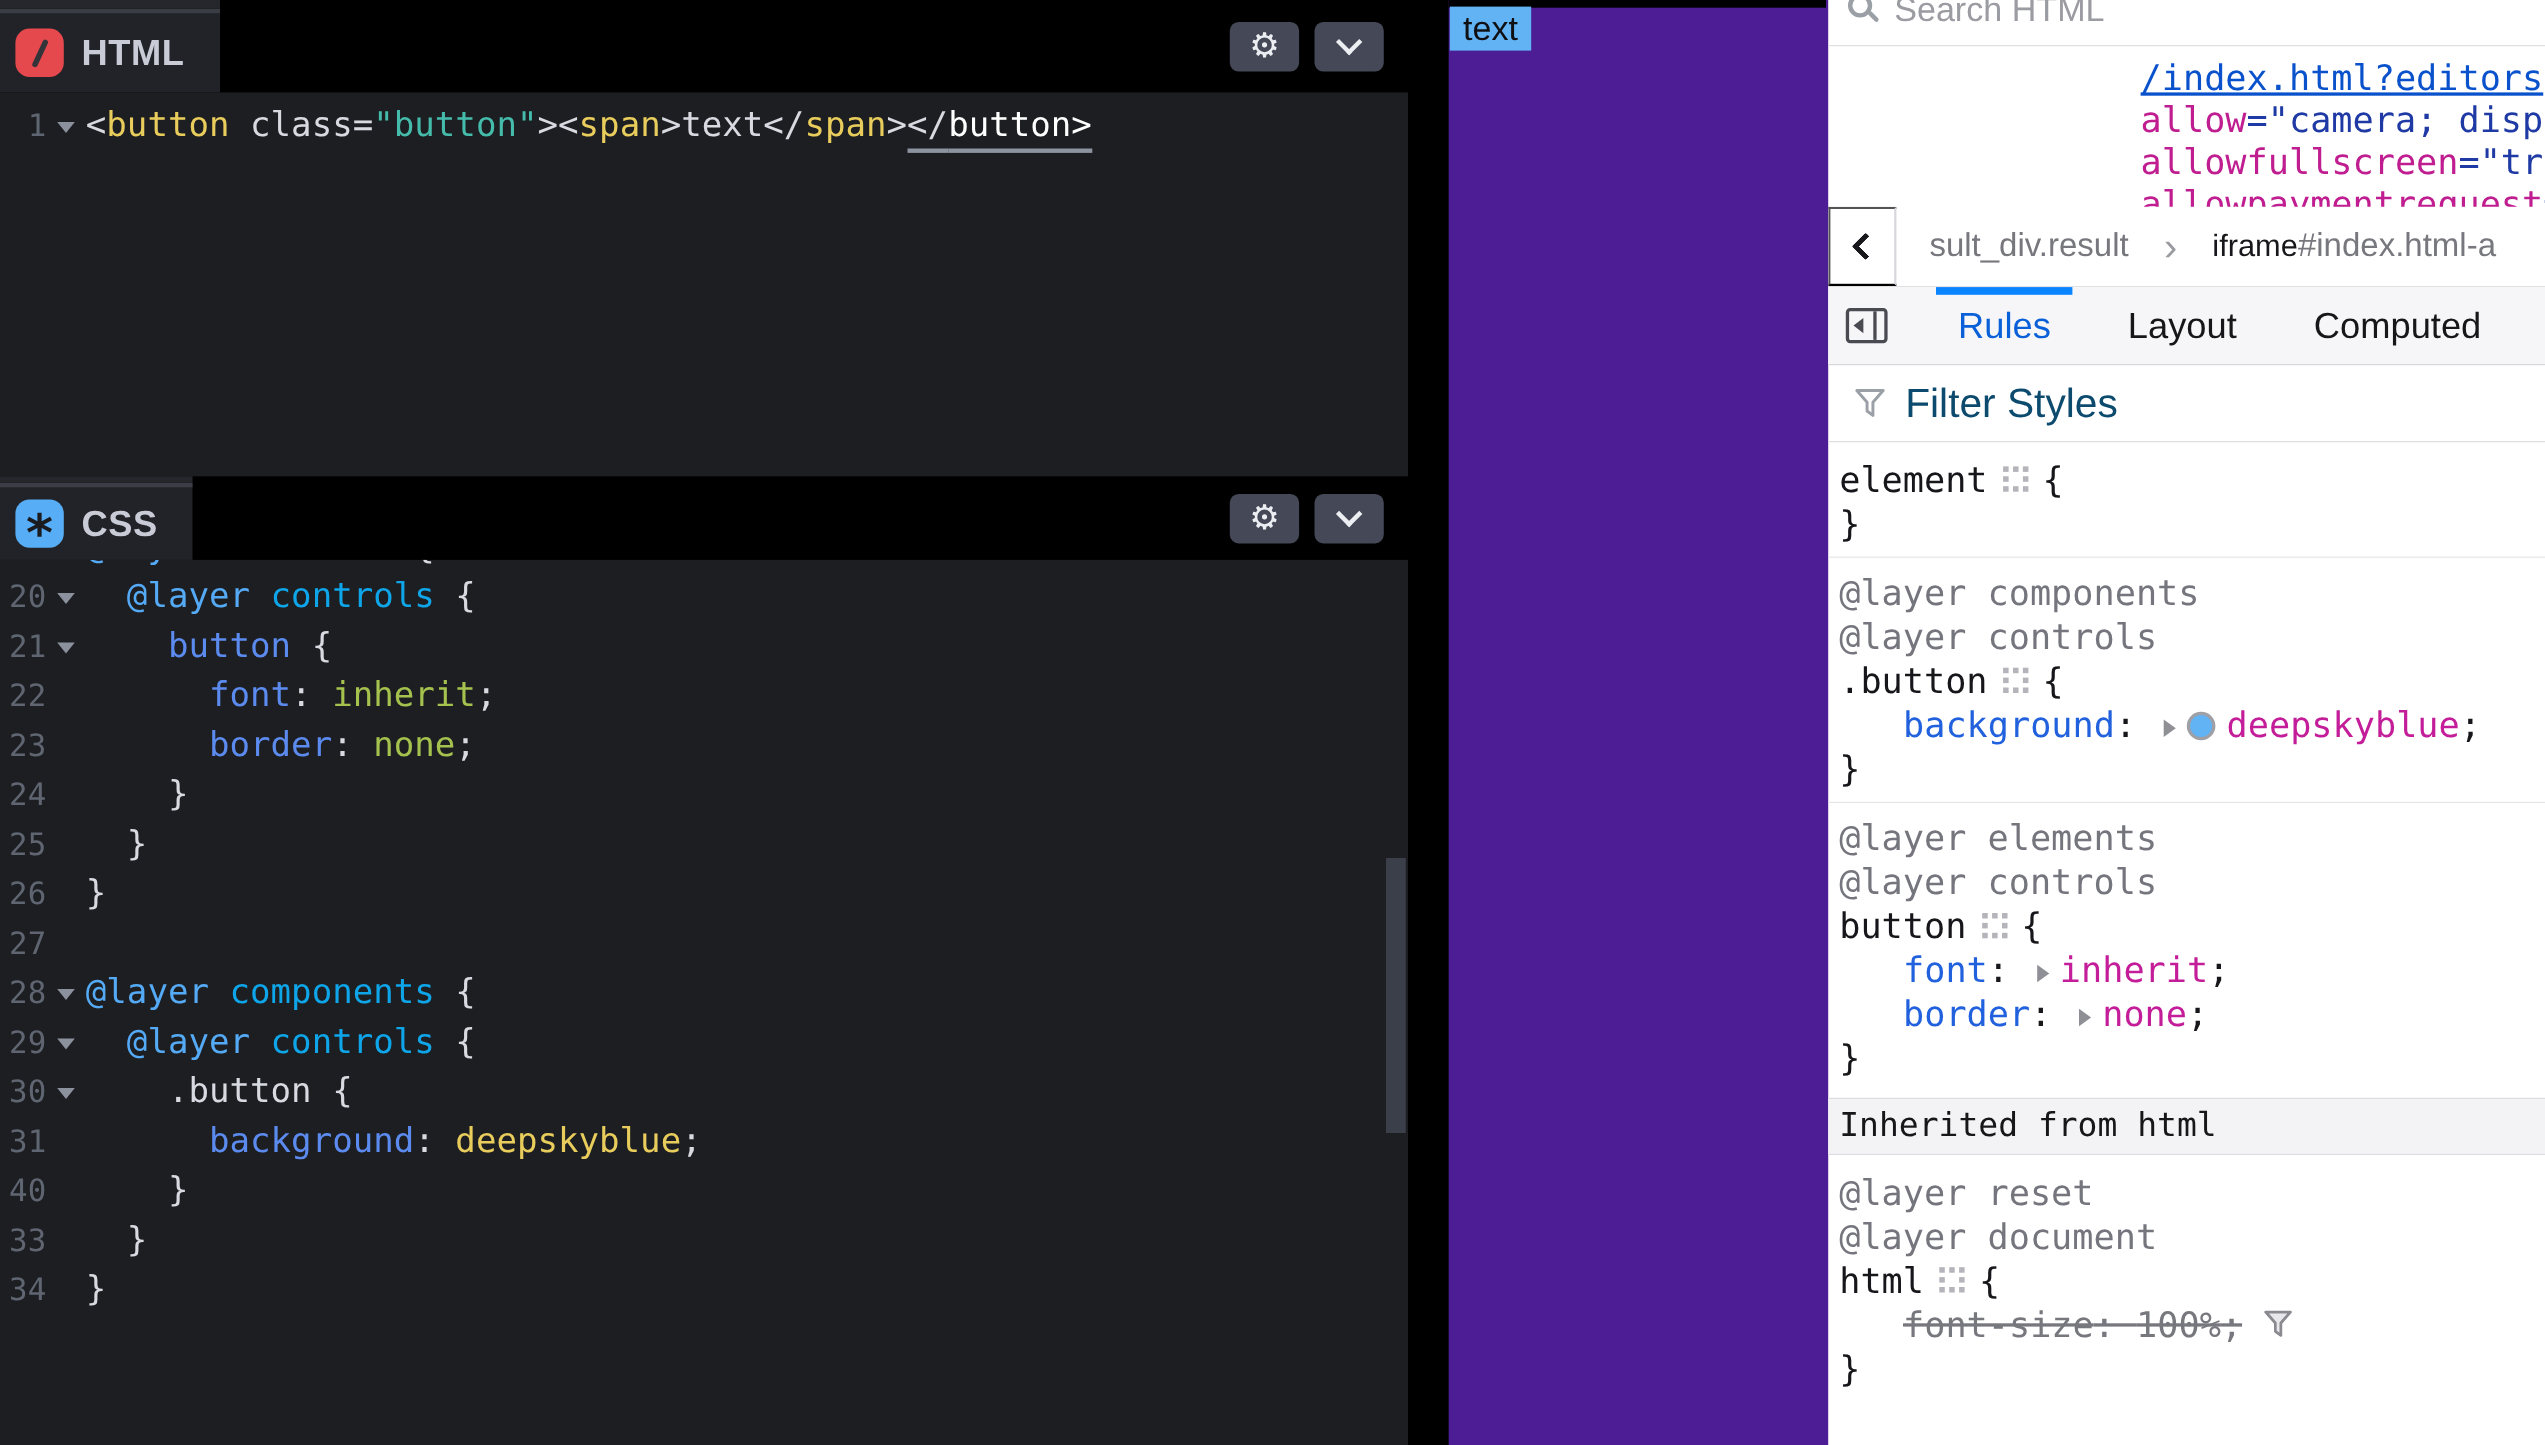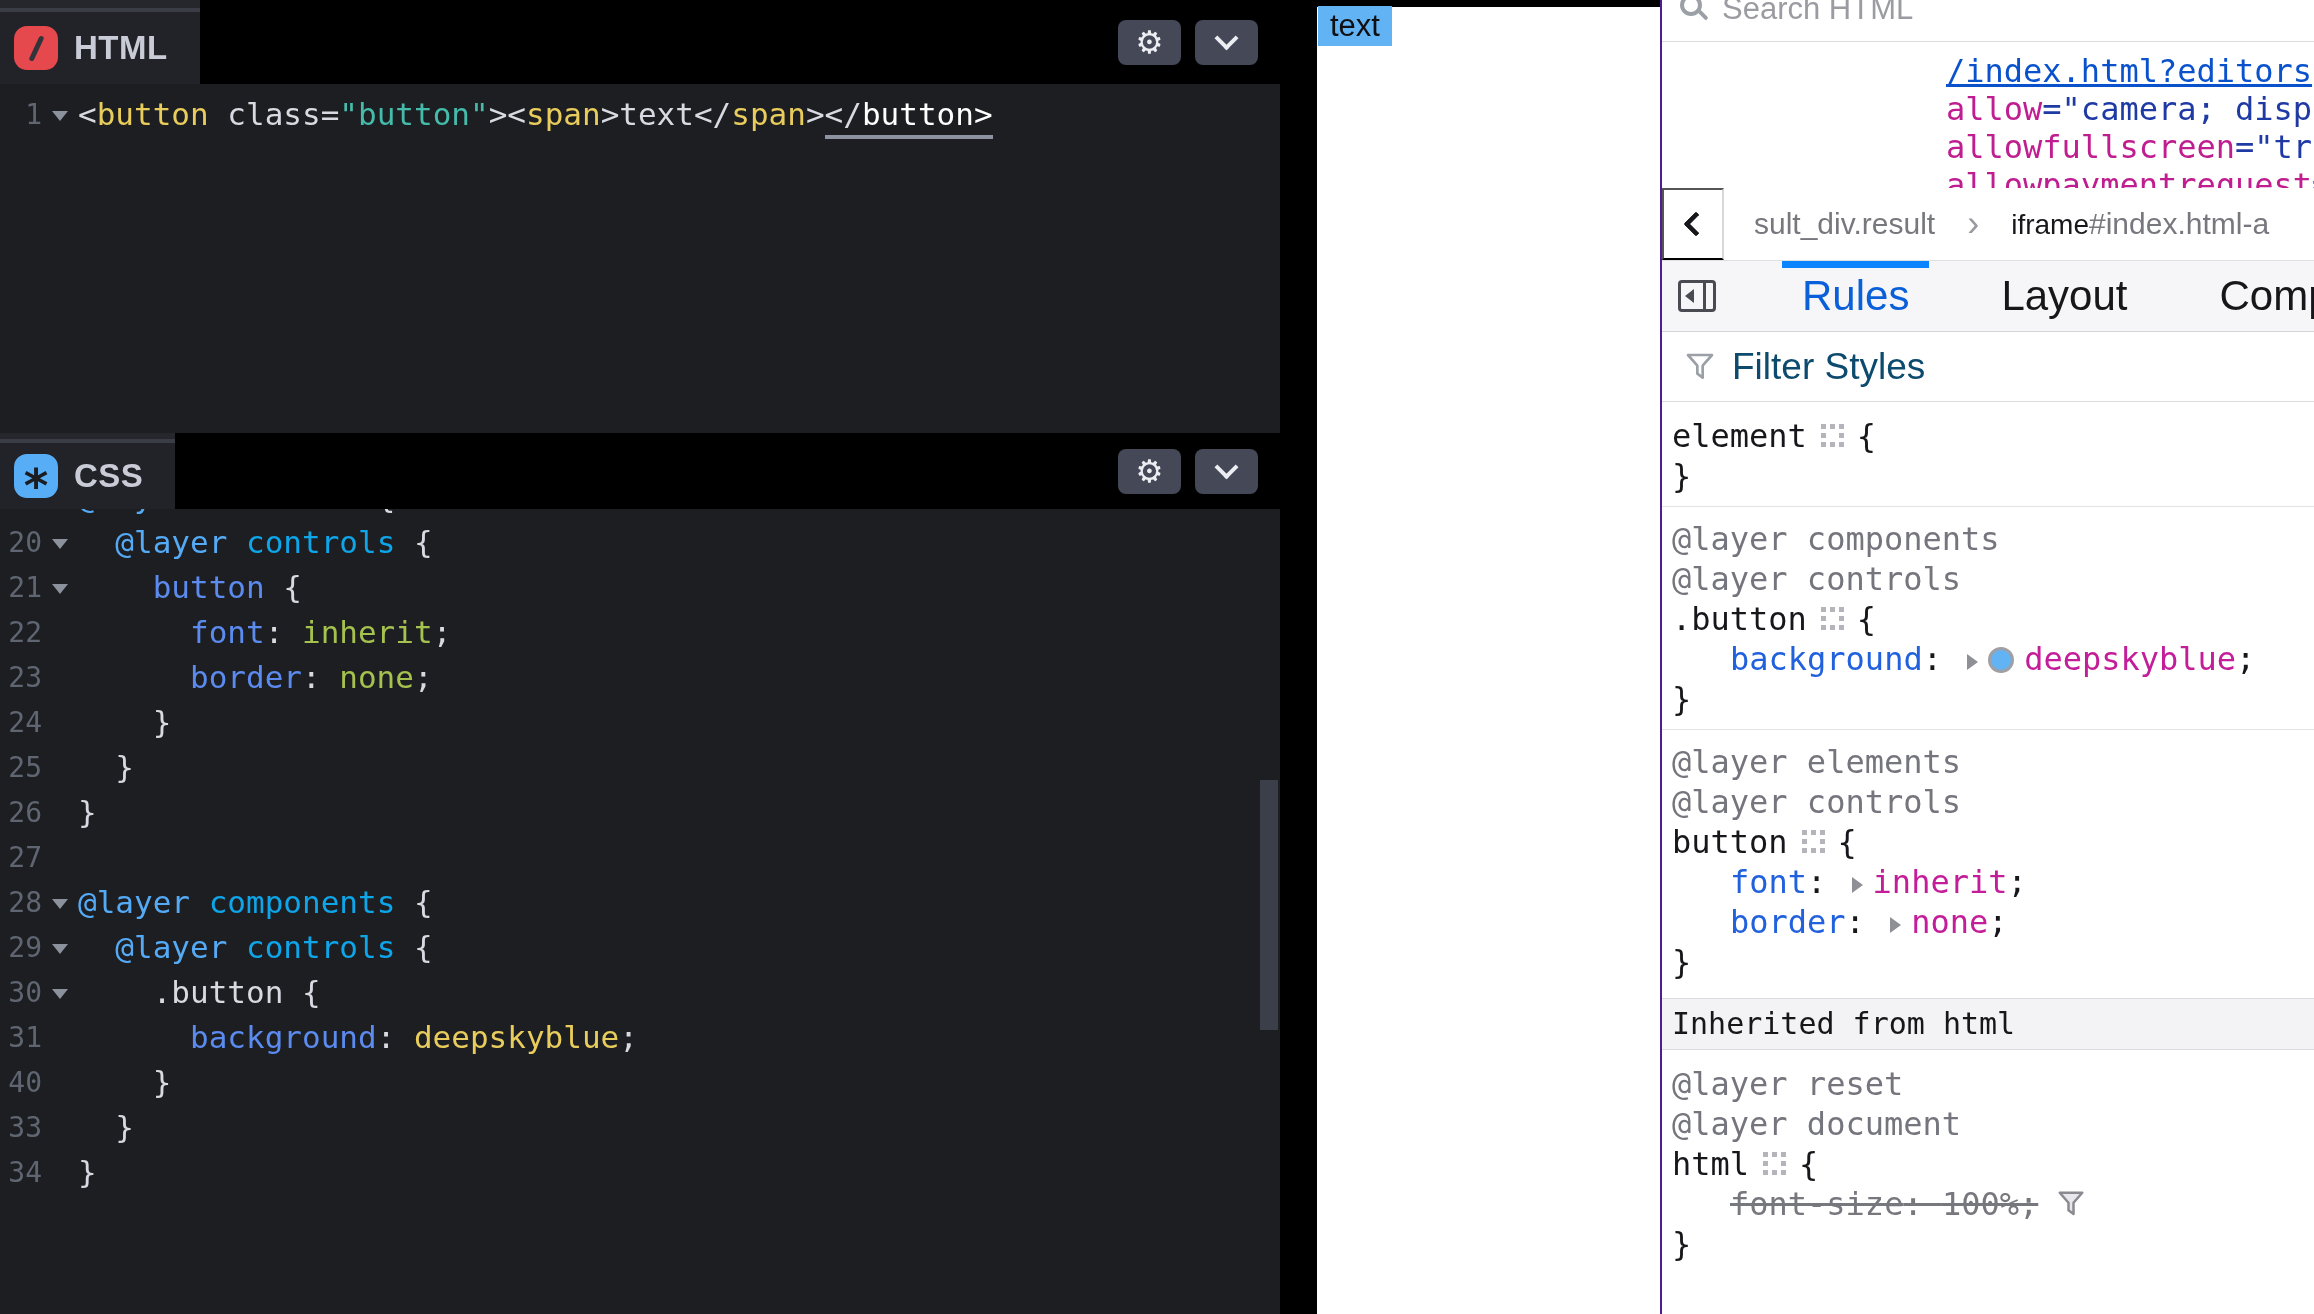--- a/index.html
+++ b/index.html
@@ -57,21 +57,21 @@
   .tk-b  { color:#5c8bef; }
   .tk-g  { color:#a5c14e; }
   .tk-yu { color:#ffffff; border-bottom:4px solid #8d93a0; padding-bottom:3px; }
   .tk-wu { color:#d7dae0; border-bottom:4px solid #8d93a0; padding-bottom:3px; }
 
   .css-scroll { position:absolute; right:2px; top:347px; width:18px; height:250px;
                 background:#3b3f4a; z-index:3; }
 
   
   .divider { position:absolute; left:1280px; top:0; width:37px; height:1314px; background:#000; }
-  .preview { position:absolute; left:1317px; top:0; width:343px; height:1314px; background:#ffffff; }
+  .preview { position:absolute; left:1317px; top:0; width:343px; height:1314px; background:#4c1d95; }
   .preview-topbar { position:absolute; left:0; top:0; width:100%; height:7px; background:#000; }
   .preview-btn { position:absolute; left:1px; top:6px; height:40px; padding:0 12px; border:none;
                  display:flex; align-items:center; font-size:31px; color:#101013; cursor:pointer;
                  font-family:"Liberation Sans",sans-serif; }
 
   
   .devtools { position:absolute; left:1660px; top:0; width:654px; height:1314px; background:#fff;
               border-left:2px solid #4c1d95; overflow:hidden; }
 
   .dt-search { height:42px; border-bottom:1px solid #dcdce0; position:relative; overflow:hidden; }
@@ -100,21 +100,21 @@
   .crumb-id  { color:#77777e; font-size:30px; }
 
   .dt-tabbar { height:71px; background:#f6f6f8; border-bottom:1px solid #d4d4d9;
                display:flex; align-items:center; }
   .paneicon { width:38px; height:32px; border:3px solid #4a4a52; border-radius:4px;
               position:relative; margin-left:16px; flex:none; }
   .paneicon::before { content:''; position:absolute; right:7px; top:0; bottom:0; width:3px; background:#4a4a52; }
   .paneicon::after  { content:''; position:absolute; left:4px; top:50%; transform:translateY(-50%);
               border-top:7px solid transparent; border-bottom:7px solid transparent;
               border-right:9px solid #4a4a52; }
-  .dt-tab { margin-left:80px; font-size:42px; color:#17171b; height:100%; display:flex;
+  .dt-tab { margin-left:58px; font-size:33px; color:#17171b; height:100%; display:flex;
             align-items:center; position:relative; padding:2px 6px; cursor:pointer; }
   .dt-tab.active { color:#0a60d8; }
   .dt-tab.active::before { content:''; position:absolute; top:0; left:-14px; right:-14px; height:7px;
             background:#0a84ff; }
 
   .dt-filter { height:70px; border-bottom:1px solid #dcdce0; display:flex; align-items:center; }
   .funnel { margin-left:22px; flex:none; }
   .filter-text { margin-left:16px; font-size:37px; color:#0c4a6e; }
 
   .dt-rules { font-family:"DejaVu Sans Mono",monospace; font-size:32px; line-height:40px; color:#17171b; }

